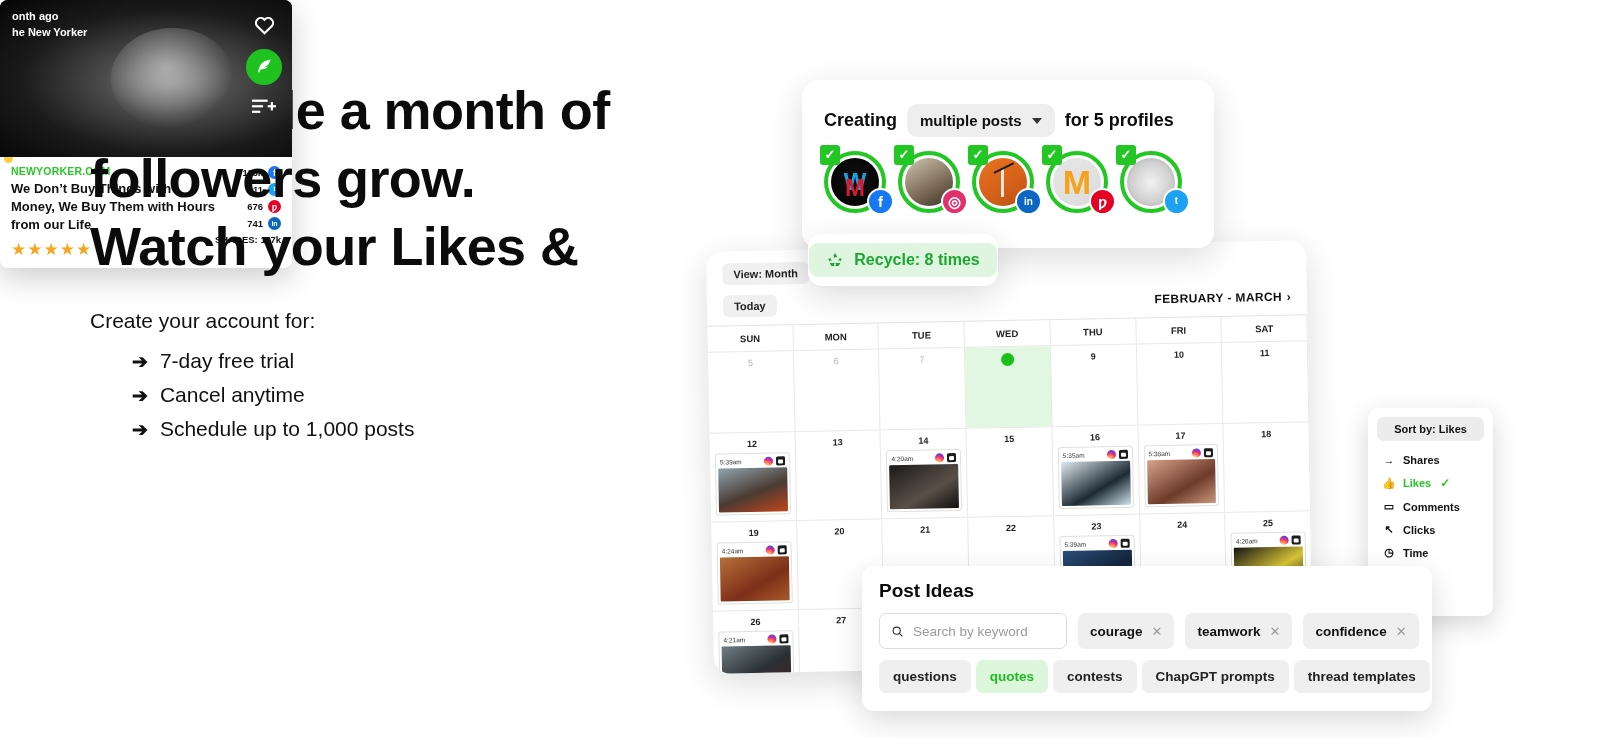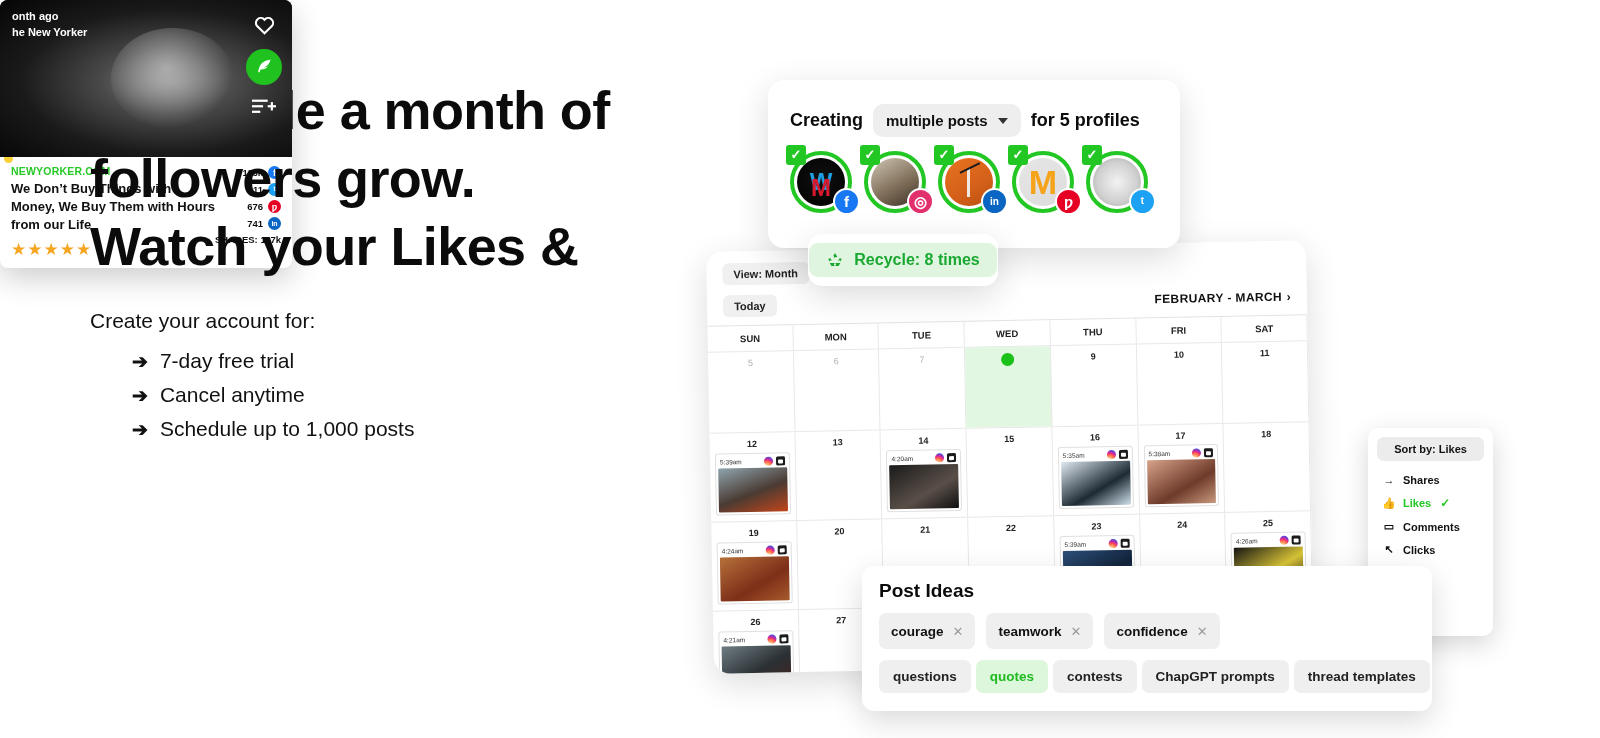--- a/index.html
+++ b/index.html
@@ -33,21 +33,21 @@
     margin-top: 45px; width: 306px; height: 70px;
     background: #22c322; color: #fff;
     font-size: 27px; font-weight: 700; letter-spacing: -0.2px;
     border: none; border-radius: 10px; cursor: pointer;
   }
 
   
   .card { position: absolute; background: #fff; border-radius: 14px; box-shadow: 0 10px 34px rgba(0,0,0,.14); }
 
   
-  #profiles-card { left: 768px; top: 80px; width: 412px; height: 168px; border-radius: 16px; }
+  #profiles-card { left: 802px; top: 80px; width: 412px; height: 168px; border-radius: 16px; }
   .profiles-head { display: flex; align-items: center; gap: 10px; padding: 24px 0 0 22px; }
   .creating-txt { font-size: 18px; font-weight: 700; color: #0b0b0b; }
   .pill-select {
     display: inline-flex; align-items: center; gap: 10px;
     background: #eeeeee; border-radius: 10px; padding: 8px 13px;
     font-size: 15px; font-weight: 600; color: #111; cursor: pointer;
   }
   .caret { width: 0; height: 0; border-left: 5px solid transparent; border-right: 5px solid transparent; border-top: 6px solid #333; }
   .avatars { display: flex; gap: 12px; padding: 14px 0 0 22px; }
   .av-wrap { position: relative; width: 62px; height: 62px; }
@@ -109,21 +109,21 @@
   .art-src { color: #26c926; font-size: 10.5px; font-weight: 600; letter-spacing: .2px; }
   .art-title { font-size: 13px; font-weight: 700; color: #111; line-height: 18px; margin-top: 3px; }
   .stars { color: #f5a623; font-size: 17px; letter-spacing: 1px; margin-top: 5px; }
   .art-stats { width: 66px; text-align: right; padding-top: 1px; }
   .stat-row { display: flex; align-items: center; justify-content: flex-end; gap: 5px; margin-bottom: 4px; }
   .stat-num { font-size: 9.5px; font-weight: 700; color: #111; }
   .stat-ic { width: 13px; height: 13px; border-radius: 50%; display: flex; align-items: center; justify-content: center; color: #fff; font-size: 8px; font-weight: 700; }
   .shares-line { font-size: 9.5px; font-weight: 700; color: #111; margin-top: 4px; white-space: nowrap; }
 
   
-  #sort-menu { left: 1368px; top: 428px; width: 125px; height: 208px; border-radius: 10px; box-shadow: 0 8px 26px rgba(0,0,0,.17); }
+  #sort-menu { left: 1368px; top: 408px; width: 125px; height: 208px; border-radius: 10px; box-shadow: 0 8px 26px rgba(0,0,0,.17); }
   .sort-header { background: #ececec; border-radius: 7px; margin: 9px 9px 0 9px; padding: 6px 8px; font-size: 11px; font-weight: 700; color: #111; text-align: center; cursor: pointer; }
   .sort-list { padding: 8px 0 0 0; }
   .sort-item { display: flex; align-items: center; gap: 7px; padding: 5px 10px 5px 14px; font-size: 11px; font-weight: 700; color: #111; cursor: pointer; }
   .sort-item.active { color: #23c723; }
   .sort-ic { width: 14px; display: flex; align-items: center; justify-content: center; }
   .tick { color: #23c723; font-size: 12px; font-weight: 700; margin-left: 2px; }
 
   
   #post-ideas { left: 862px; top: 566px; width: 570px; height: 145px; border-radius: 12px; box-shadow: 0 10px 30px rgba(0,0,0,.15); overflow: hidden; }
   .pi-title { font-size: 19px; font-weight: 700; color: #0b0b0b; padding: 14px 0 0 17px; }
@@ -513,20 +513,27 @@
         <div class="sort-item">
           <span class="sort-ic" style="">◷</span>
           <span>Time</span>
         </div>
       </div>
   </div>
 
   <div class="card" id="post-ideas">
     <div class="pi-title">Post Ideas</div>
     <div class="pi-row">
+      <div class="pi-search">
+        <svg width="15" height="15" viewBox="0 0 24 24">
+          <circle cx="10.5" cy="10.5" r="6.6" fill="none" stroke="#333" stroke-width="2"></circle>
+          <line x1="15.3" y1="15.3" x2="21" y2="21" stroke="#333" stroke-width="2"></line>
+        </svg>
+        <input type="text" placeholder="Search by keyword" style="">
+      </div>
       <div id="pi-tags" style="display:flex;gap:11px;">
           <div class="tag">
             <span>courage</span>
             <span class="x">✕</span>
           </div>
           <div class="tag">
             <span>teamwork</span>
             <span class="x">✕</span>
           </div>
           <div class="tag">

